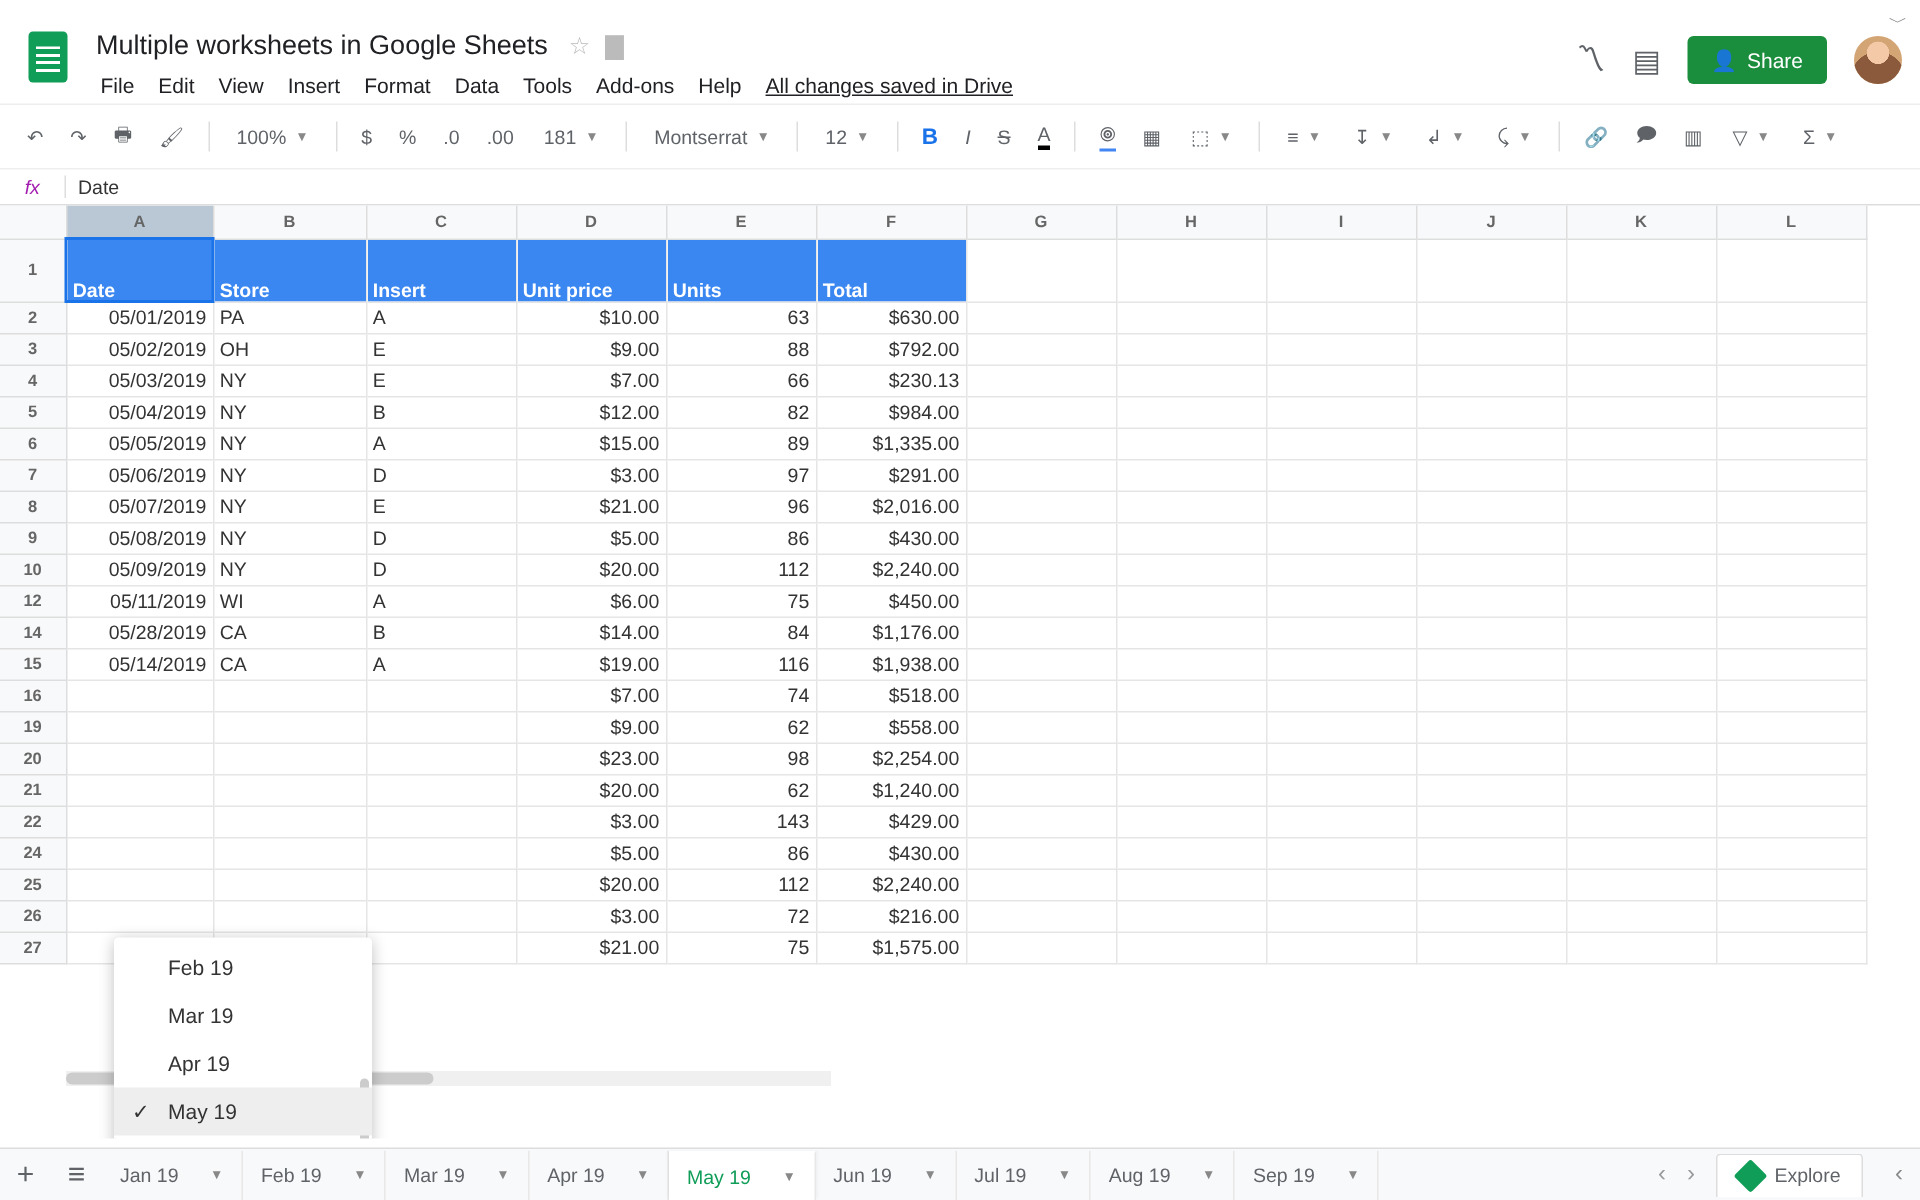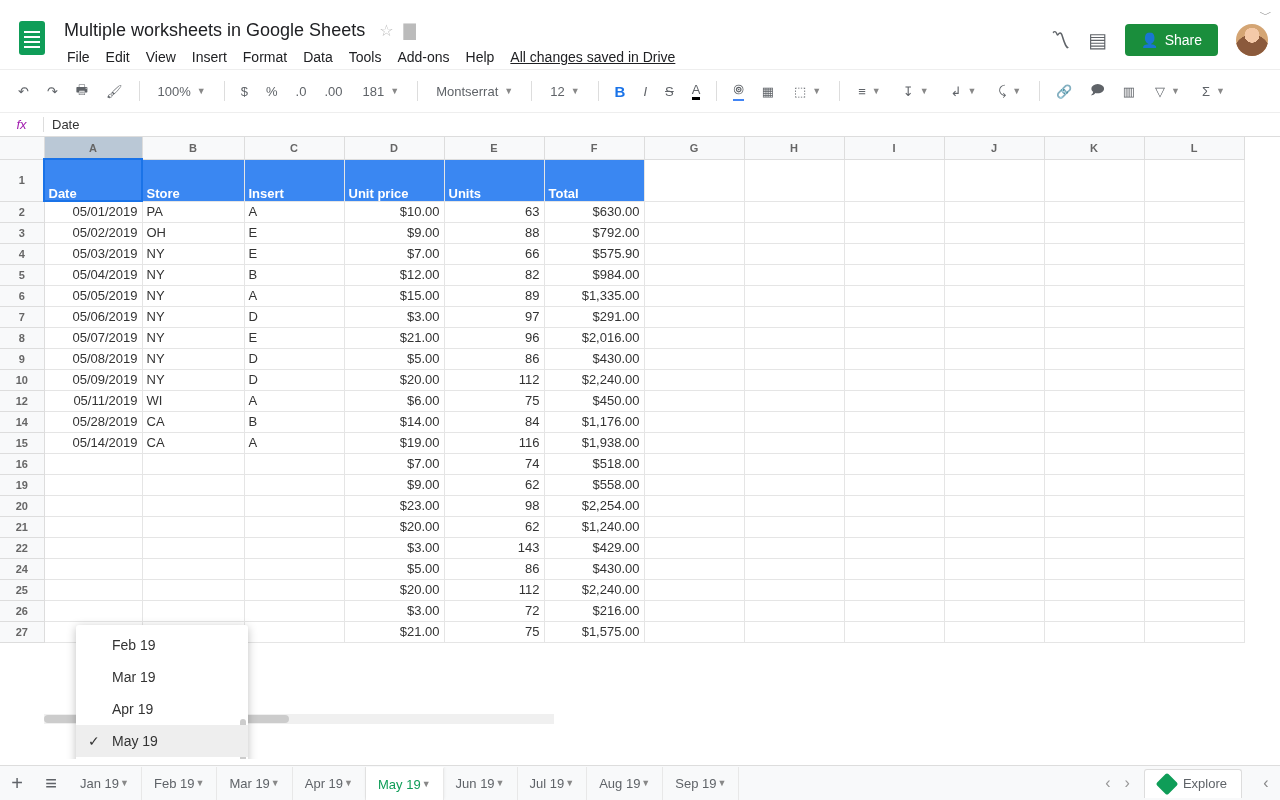--- a/index.html
+++ b/index.html
@@ -41,21 +41,21 @@
 .r{text-align:right;}
 .active-cell{outline:2px solid #1a73e8;outline-offset:-1px;}
 .sheet-popup{position:absolute;left:76px;top:488px;width:172px;background:#fff;box-shadow:0 2px 10px rgba(0,0,0,0.25);border-radius:3px;z-index:100;padding:4px 0;max-height:280px;overflow:hidden;}
 .sheet-popup .scrollbar{position:absolute;right:2px;top:94px;width:6px;height:150px;background:#ccc;border-radius:3px;}
 .popup-item{padding:8px 12px 8px 36px;font-size:14px;color:#333;cursor:pointer;position:relative;}
 .popup-item.active{background:#eee;}
 .popup-item .chk{position:absolute;left:12px;top:8px;}
 .bottom-bar{position:absolute;bottom:0;left:0;right:0;height:35px;border-top:1px solid #ddd;background:#f8f9fa;display:flex;align-items:center;}
 .add-sheet,.all-sheets{width:34px;text-align:center;font-size:20px;color:#5f6368;cursor:pointer;}
 .tabs{display:flex;flex:1;overflow:hidden;}
-.tab{padding:8px 12px;font-size:13px;color:#5f6368;display:flex;align-items:center;gap:1px;cursor:pointer;border-right:1px solid #e8e8e8;}
+.tab{padding:8px 12px;font-size:13px;color:#5f6368;display:flex;align-items:center;gap:21px;cursor:pointer;border-right:1px solid #e8e8e8;}
 .tab.active{background:#fff;color:#0f9d58;font-weight:500;border-top:2px solid transparent;box-shadow:0 -1px 3px rgba(0,0,0,0.08);}
 .tab-nav{display:flex;gap:14px;padding:0 14px;color:#999;}
 .explore{margin-left:auto;margin-right:10px;background:#fff;border:1px solid #ddd;border-radius:3px 3px 0 0;border-bottom:none;padding:6px 14px;font-size:13px;color:#5f6368;display:flex;align-items:center;gap:8px;}
 .explore .ex-icon{width:16px;height:16px;background:#0f9d58;border-radius:2px;transform:rotate(45deg);}
 .side-toggle{width:28px;text-align:center;color:#888;}
 .hscroll{position:absolute;bottom:35px;left:44px;width:510px;height:10px;background:#f0f0f0;}
 .hscroll::after{content:"";position:absolute;left:0;width:48%;top:1px;bottom:1px;background:#ccc;border-radius:4px;}
 .chev{position:absolute;right:10px;top:8px;color:#888;transform:rotate(90deg);font-size:12px;}
 .underline-blue{border-bottom:2px solid #4285f4;padding-bottom:1px;}
 </style>
@@ -220,21 +220,21 @@
           <td class="cell"></td>
           <td class="cell"></td>
         </tr>
         <tr>
           <th class="row-h">4</th>
           <td class="cell r">05/03/2019</td>
           <td class="cell">NY</td>
           <td class="cell">E</td>
           <td class="cell r">$7.00</td>
           <td class="cell r">66</td>
-          <td class="cell r">$575.90</td>
+          <td class="cell r">$230.13</td>
           <td class="cell"></td>
           <td class="cell"></td>
           <td class="cell"></td>
           <td class="cell"></td>
           <td class="cell"></td>
           <td class="cell"></td>
         </tr>
         <tr>
           <th class="row-h">5</th>
           <td class="cell r">05/04/2019</td>

